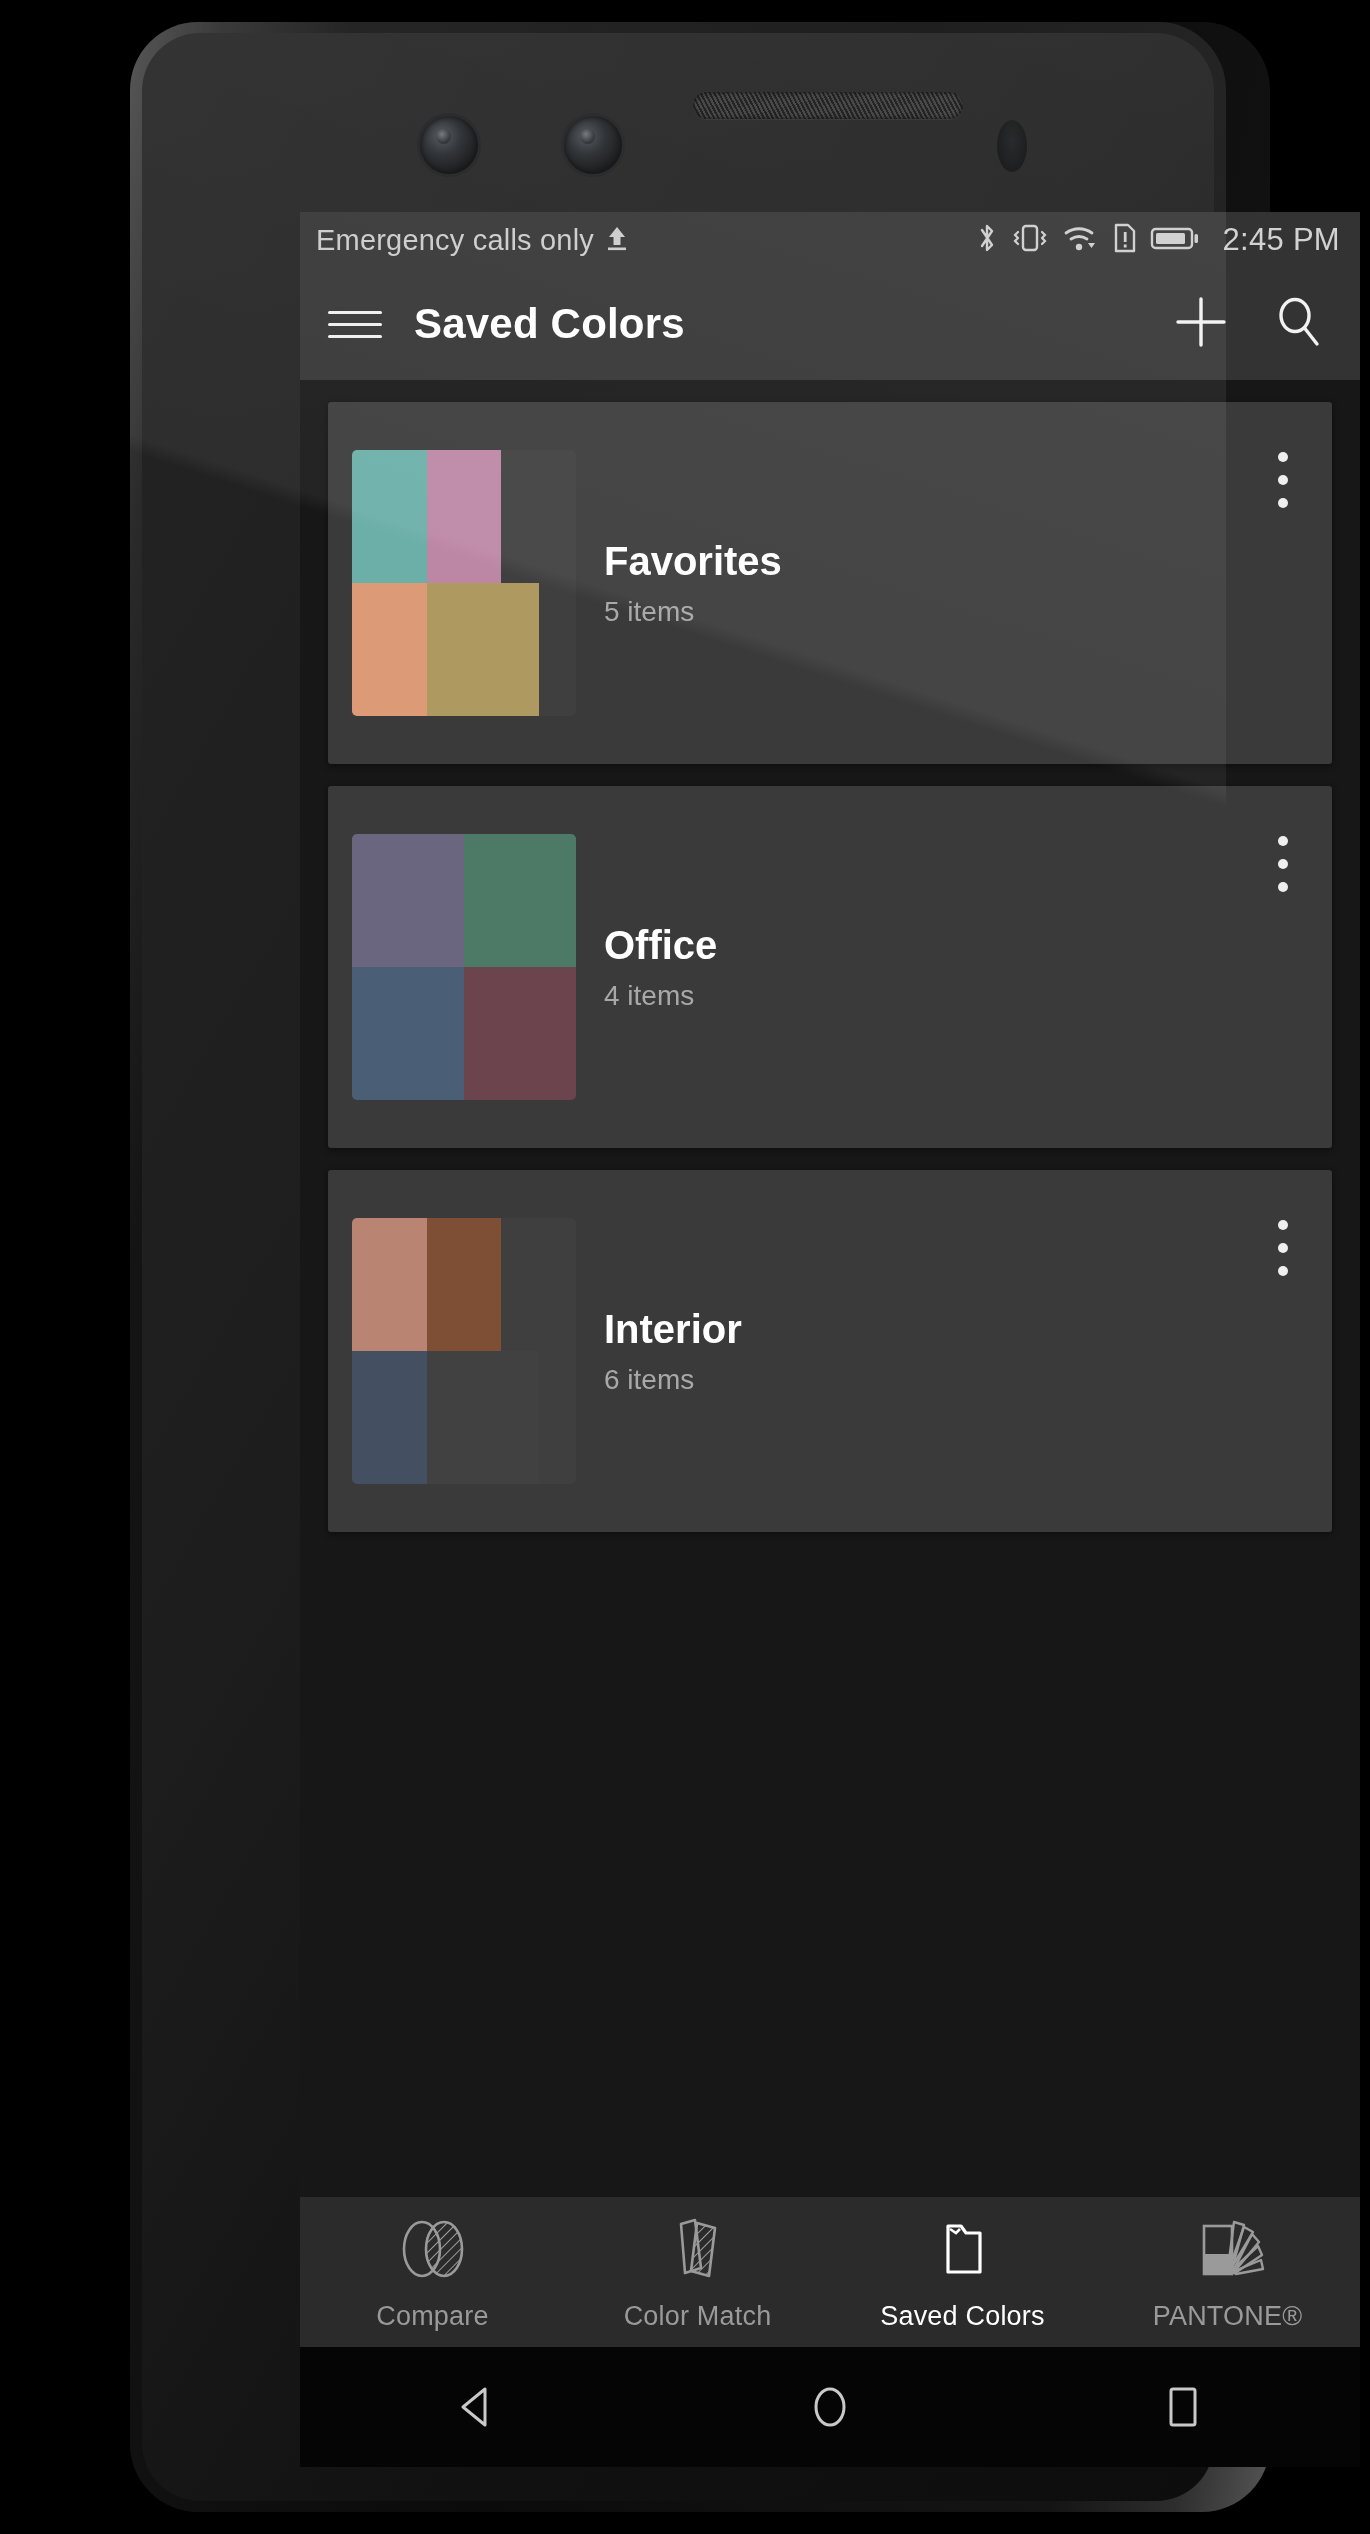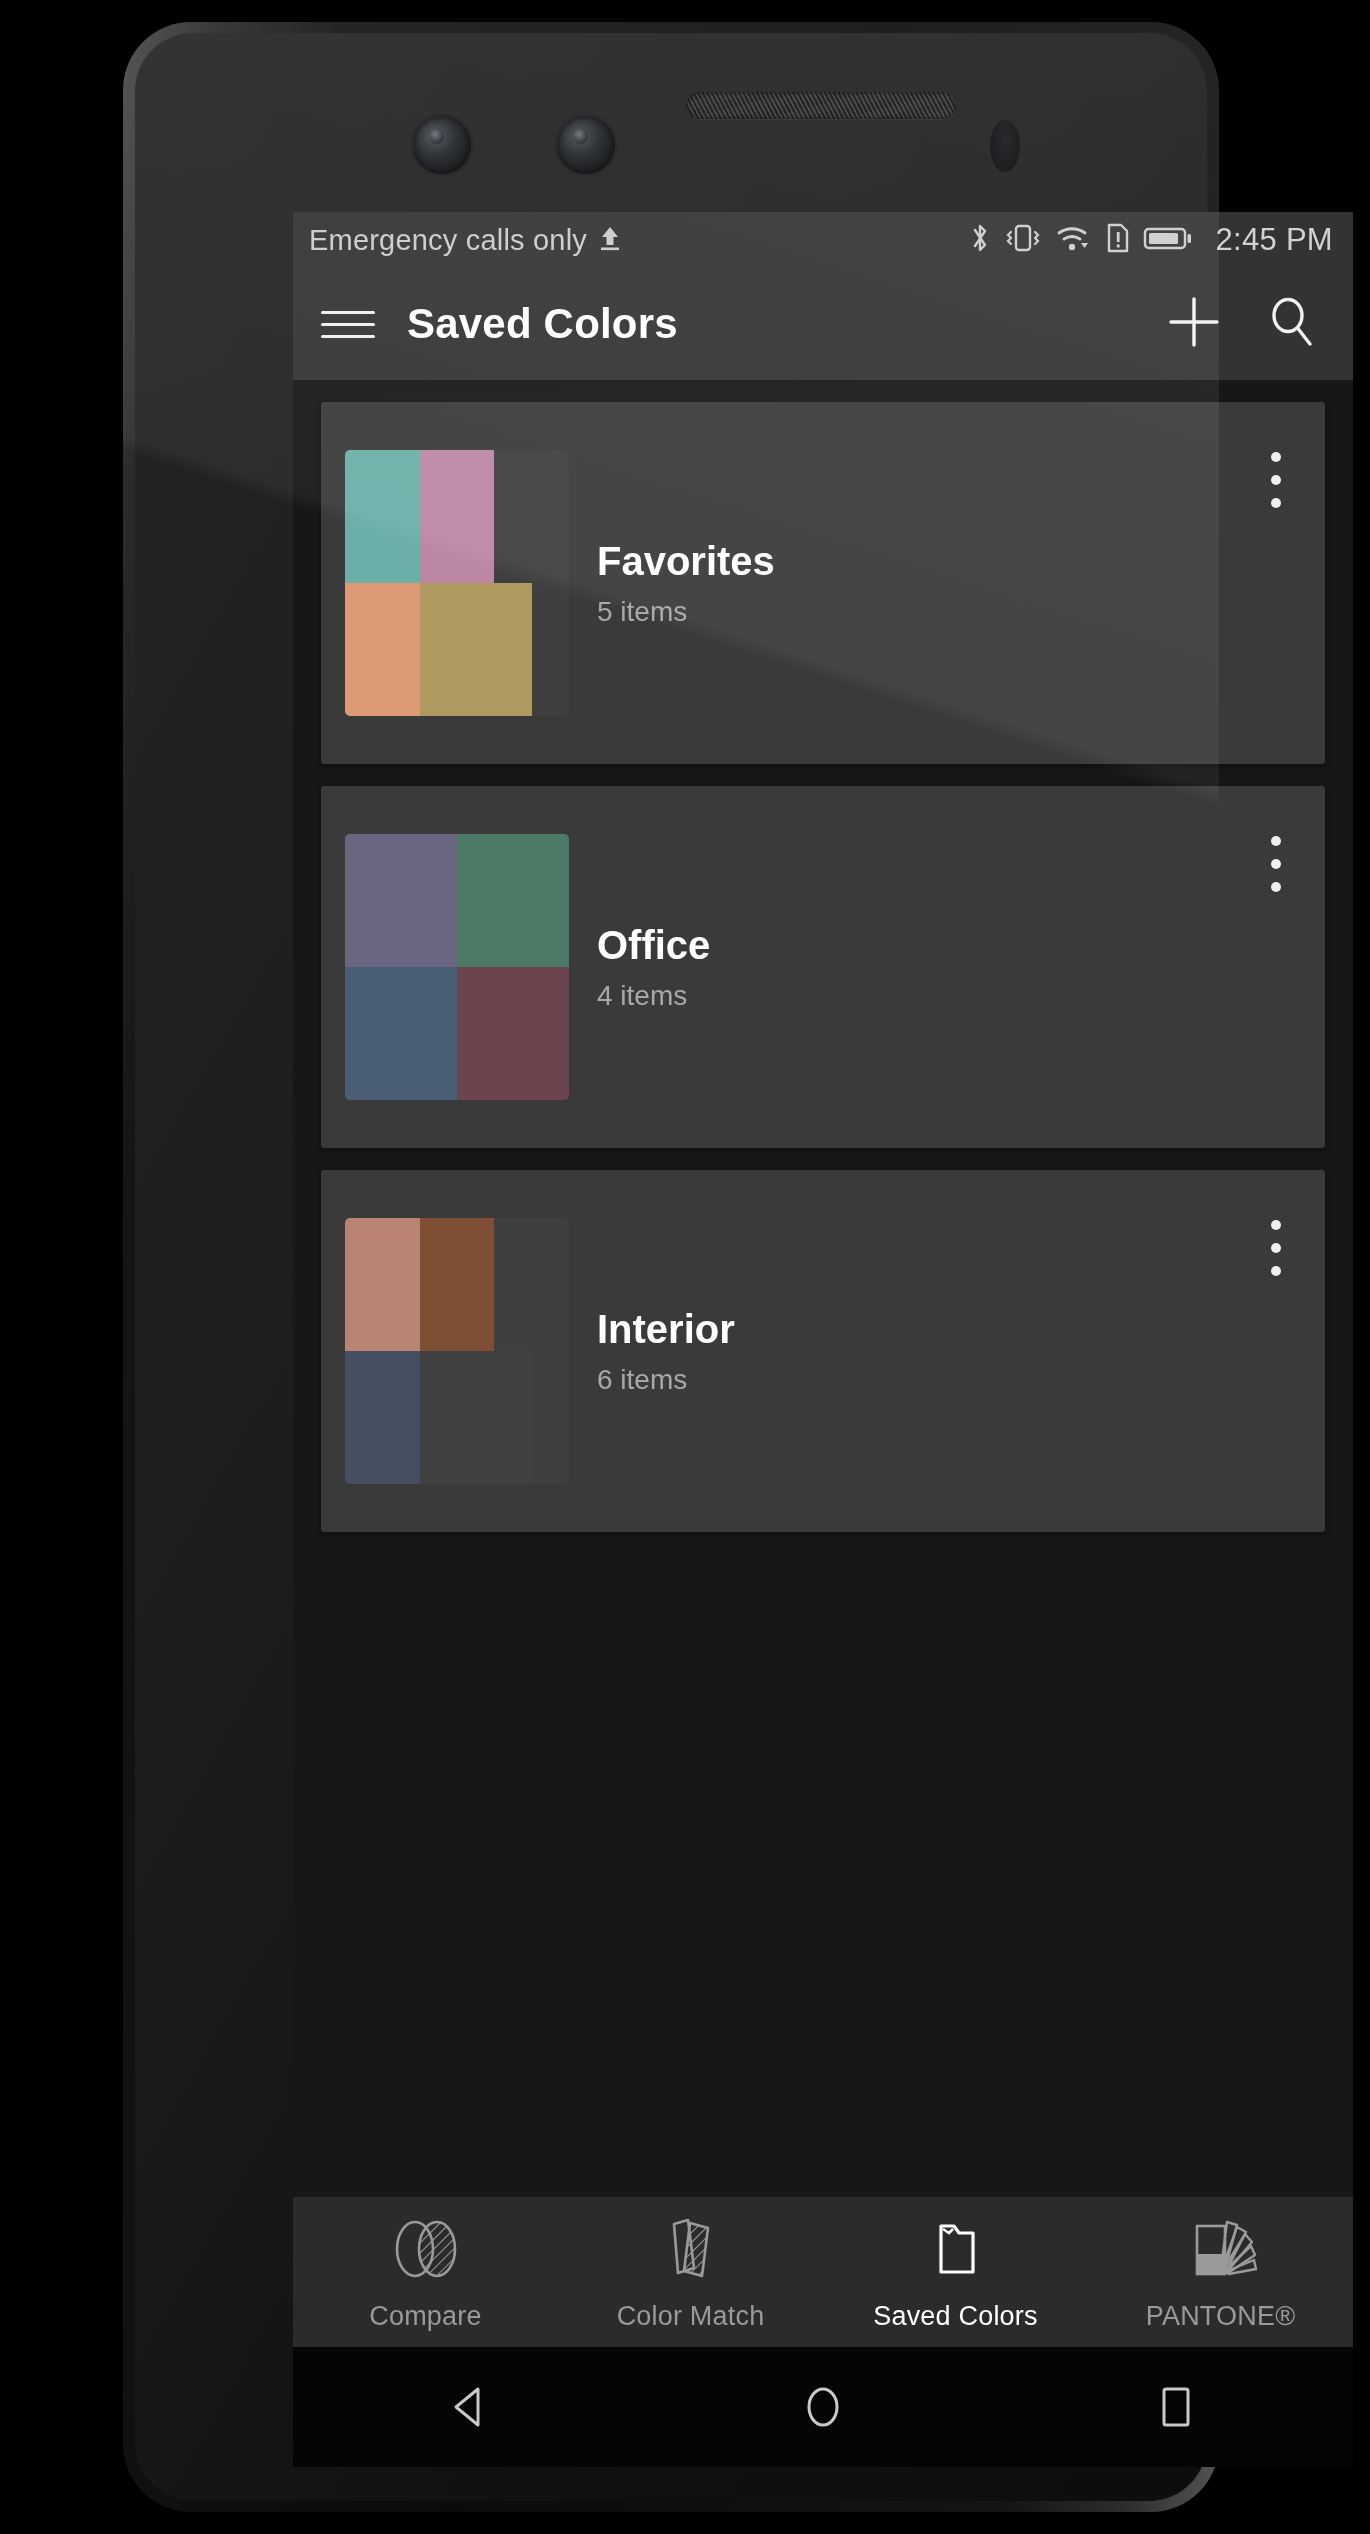--- a/index.html
+++ b/index.html
@@ -1,22 +1,22 @@
 <!DOCTYPE html>
 <html><head>
 <meta charset="utf-8">
 <style>
   html,body{margin:0;padding:0;background:#000;}
   body{width:1370px;height:2534px;overflow:hidden;font-family:"Liberation Sans",sans-serif;}
 
   
-  #phone-frame{position:absolute;left:123px;top:22px;width:1096px;height:2490px;
+  #phone-frame{position:absolute;left:130px;top:22px;width:1096px;height:2490px;
     border-radius:68px;
     background:linear-gradient(100deg,#4a4a4a 0%,#2a2a2a 6%,#141414 14%,#0b0b0b 50%,#141414 86%,#2e2e2e 94%,#565656 100%);
-    box-shadow:0 0 40px rgba(0,0,0,.9);}
+    box-shadow:0 0 40px rgba(0,0,0,.9);padding-left:44px;}
   #phone-inner{position:absolute;left:12px;top:11px;width:1072px;height:2468px;border-radius:58px;
     background:linear-gradient(120deg,#242424 0%,#1d1d1d 40%,#111 70%,#0d0d0d 100%);}
 
   #cam-1{position:absolute;left:290px;top:94px;width:58px;height:58px;border-radius:50%;
     background:radial-gradient(circle at 38% 34%,#4c5055 0%,#23262a 36%,#0d0f11 70%,#05060a 100%);
     box-shadow:0 0 0 3px #1a1c1f, inset 0 0 6px #000;}
   #cam-1::after,#cam-2::after{content:"";position:absolute;left:16px;top:13px;width:15px;height:15px;border-radius:50%;
     background:radial-gradient(circle at 40% 35%,#6c7278 0%,#2b2e33 60%,#0a0c0e 100%);}
   #cam-2{position:absolute;left:434px;top:94px;width:58px;height:58px;border-radius:50%;
     background:radial-gradient(circle at 38% 34%,#4a4e53 0%,#222528 36%,#0c0e10 70%,#05060a 100%);

